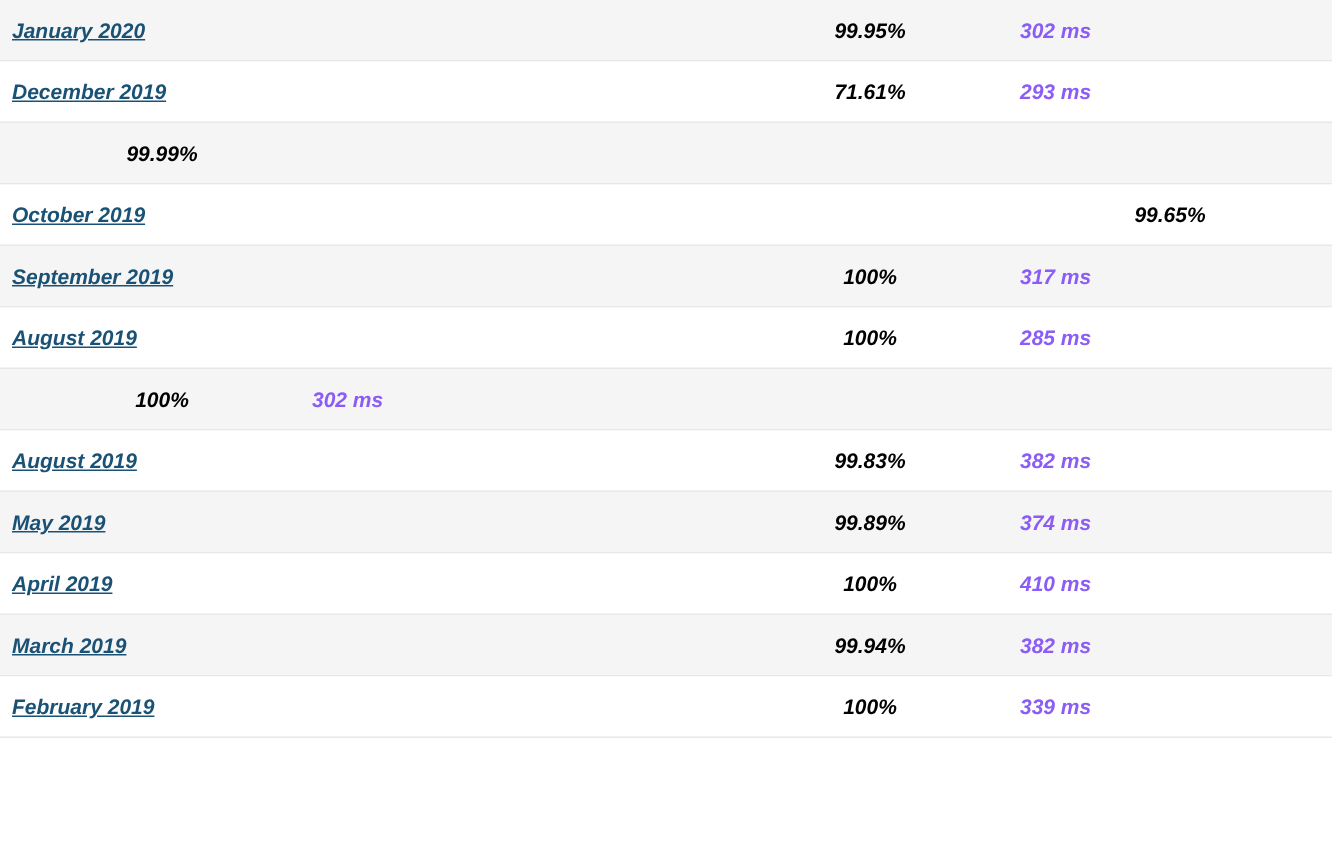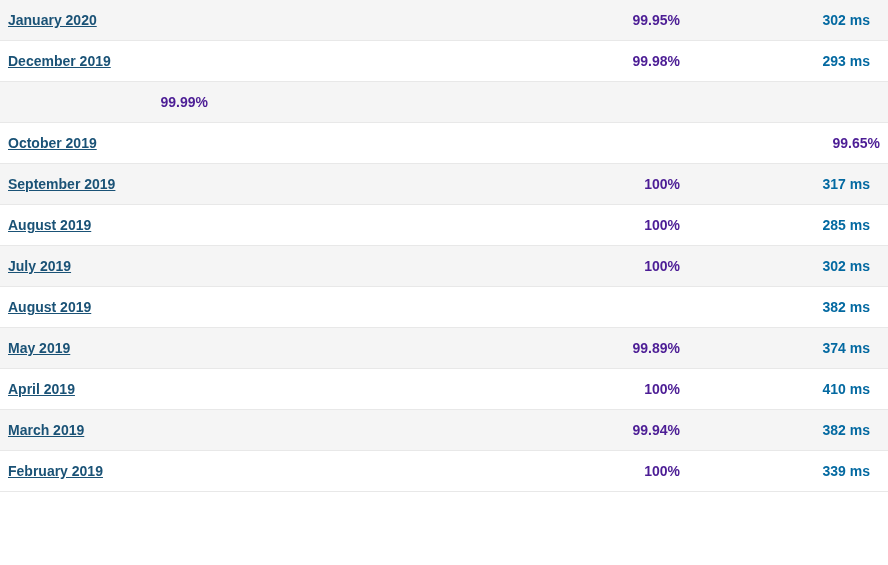--- a/index.html
+++ b/index.html
@@ -17,47 +17,48 @@
 
     .table-container {
       width: 888px;
     }
 
     .table-row {
       display: flex;
       align-items: center;
       padding: 12px 8px;
       border-bottom: 1px solid #e8e8e8;
+      font-style: italic;
     }
 
     .table-row:nth-child(odd) {
       background-color: #f5f5f5;
     }
 
     .table-row:nth-child(even) {
       background-color: #ffffff;
     }
 
     .col-month {
       flex: 1;
       min-width: 300px;
     }
 
     .col-uptime {
       width: 200px;
-      text-align: right;
+      text-align: center;
       font-weight: bold;
-      color: #4c1d95;
+      color: #000000;
     }
 
     .col-response {
       width: 200px;
-      text-align: right;
+      text-align: left;
       font-weight: bold;
-      color: #0369a1;
+      color: #8b5cf6;
       padding-right: 10px;
     }
 
     .month-link {
       color: #1a5276;
       text-decoration: underline;
       font-weight: bold;
       cursor: pointer;
       font-size: 14px;
     }
@@ -66,47 +67,47 @@
 <body>
 
 <div class="table-container">
 <div class="table-row">
       <div class="col-month"><span class="month-link">January 2020</span></div>
       <div class="col-uptime">99.95%</div>
       <div class="col-response">302 ms</div>
     </div>
     <div class="table-row">
       <div class="col-month"><span class="month-link">December 2019</span></div>
-      <div class="col-uptime">99.98%</div>
+      <div class="col-uptime">71.61%</div>
       <div class="col-response">293 ms</div>
     </div>
     <div class="table-row">
       <div class="col-uptime">99.99%</div>
     </div>
     <div class="table-row">
       <div class="col-month"><span class="month-link">October 2019</span></div>
       <div class="col-uptime">99.65%</div>
     </div>
     <div class="table-row">
       <div class="col-month"><span class="month-link">September 2019</span></div>
       <div class="col-uptime">100%</div>
       <div class="col-response">317 ms</div>
     </div>
     <div class="table-row">
       <div class="col-month"><span class="month-link">August 2019</span></div>
       <div class="col-uptime">100%</div>
       <div class="col-response">285 ms</div>
     </div>
     <div class="table-row">
-      <div class="col-month"><span class="month-link">July 2019</span></div>
       <div class="col-uptime">100%</div>
       <div class="col-response">302 ms</div>
     </div>
     <div class="table-row">
       <div class="col-month"><span class="month-link">August 2019</span></div>
+      <div class="col-uptime">99.83%</div>
       <div class="col-response">382 ms</div>
     </div>
     <div class="table-row">
       <div class="col-month"><span class="month-link">May 2019</span></div>
       <div class="col-uptime">99.89%</div>
       <div class="col-response">374 ms</div>
     </div>
     <div class="table-row">
       <div class="col-month"><span class="month-link">April 2019</span></div>
       <div class="col-uptime">100%</div>

